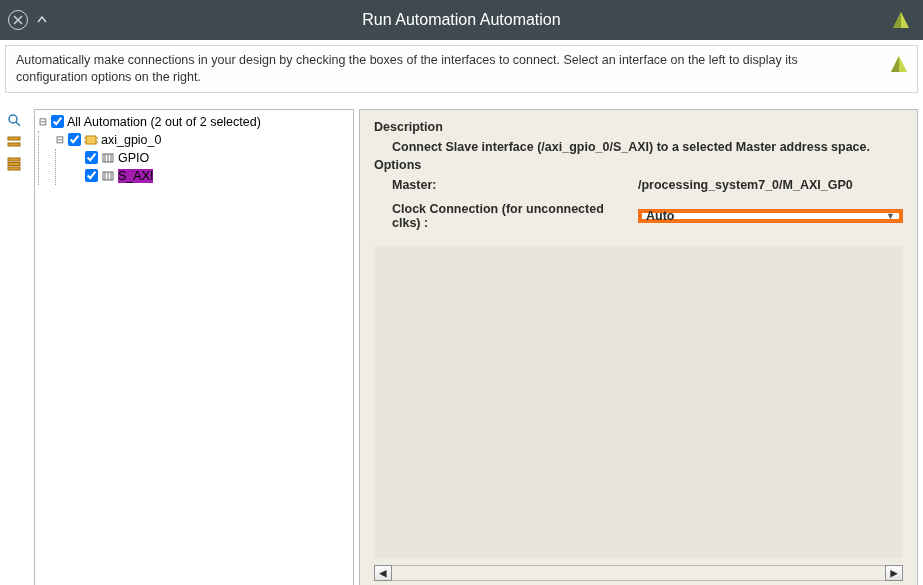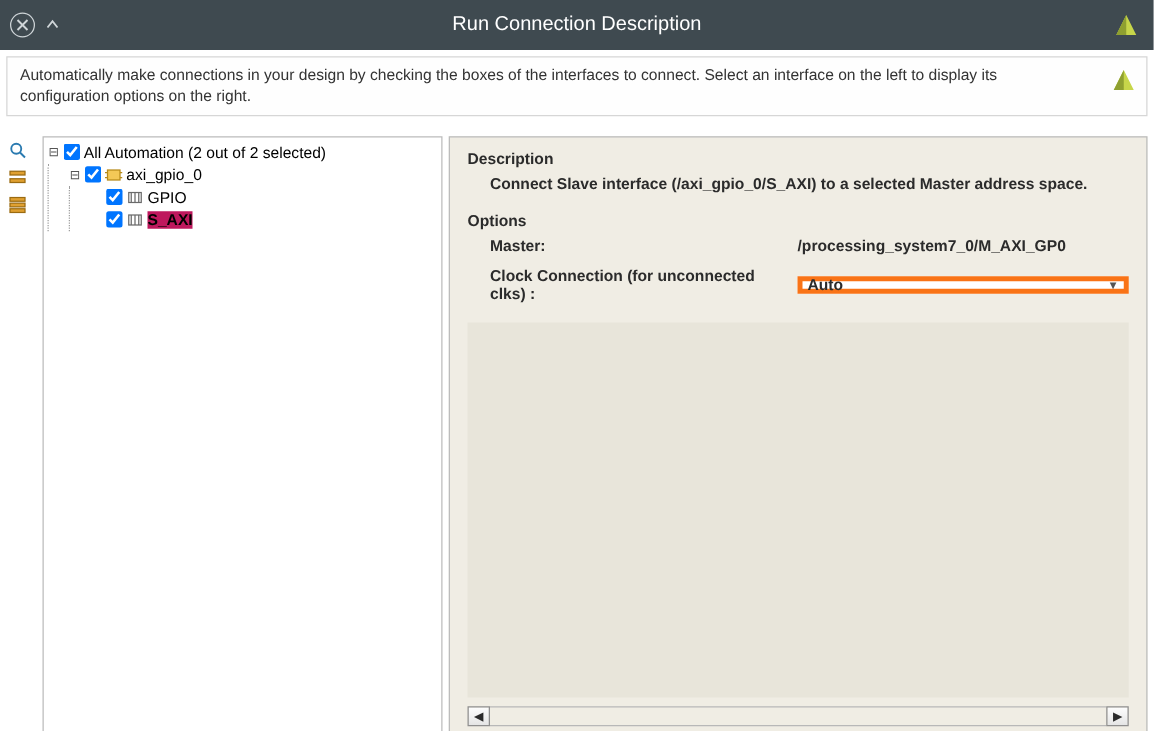--- a/index.html
+++ b/index.html
@@ -42,29 +42,29 @@
     overflow: auto; padding: 3px;
   }
   .tree ul { list-style:none; margin:0; padding-left: 16px; }
   .tree > ul { padding-left: 0; }
   .tree-row { display:flex; align-items:center; gap:3px; height:18px; white-space:nowrap; }
   .tree-row .toggle { width:10px; text-align:center; font-size:10px; color:#555; user-select:none; cursor:pointer;}
   .tree-row .spacer { width:10px; }
   .tree-row input[type=checkbox]{ width:13px; height:13px; margin:0; }
   .tree-row .iface-icon { width:14px; display:inline-flex; justify-content:center;}
   .tree-row .label {}
-  .tree-row.selected .label { background:#be185d;font-weight:bold; }
+  .tree-row.selected .label { background:#a21caf; }
   .tree-guide { border-left:1px dotted #9e9e9e; margin-left:5px; padding-left:8px;}
 
   .right-panel {
     flex:1; background:#f0ede4; border:1px solid #bcbcbc; padding:8px 14px 8px 14px;
     display:flex; flex-direction:column; font-size:12.5px; color:#2b2b2b; position:relative;font-weight:bold;
   }
   .section-title { margin: 2px 0 6px 0; }
-  .desc-text { margin: 0 0 14px 18px; }
+  .desc-text { margin: 0 0 2px 18px; }
   .options-body { margin-left:18px; }
   .opt-row { display:flex; align-items:center; margin-bottom:10px;gap:16px; }
   .opt-label { width: 230px; }
   .opt-value { flex:1; }
   .combo {
     flex:1; height:14px; background:#ffffff; border:4px solid #f97316; display:flex; align-items:center;
     padding:0 4px; font-size:12.5px; cursor:pointer; position:relative;
   }
   .combo .arrow { position:absolute; right:4px; font-size:9px; color:#555;}
   .blank-area {
@@ -96,21 +96,21 @@
           <line x1="1" y1="1" x2="9" y2="9" stroke="#cfd5d8" stroke-width="1.5"></line>
           <line x1="9" y1="1" x2="1" y2="9" stroke="#cfd5d8" stroke-width="1.5"></line>
         </svg>
     </div>
     <div class="chev">
       <svg width="12" height="12" viewBox="0 0 12 12">
           <polyline points="2,8 6,3 10,8" fill="none" stroke="#cfd5d8" stroke-width="1.5"></polyline>
         </svg>
     </div>
   </div>
-  <div class="title">Run Connection Description</div>
+  <div class="title">Run Automation Automation</div>
   <svg class="vivado-logo logo" viewBox="0 0 24 24">
     <path d="M4 20 L12 4 L20 20 Z" fill="#c7d64a"></path>
       <path d="M4 20 L12 4 L12 20 Z" fill="#8fa030"></path>
   </svg>
 </div>
 
 <div class="infobar">
   <div class="txt">Automatically make connections in your design by checking the boxes of the interfaces to connect. Select an interface on the left to display its configuration options on the right.</div>
   <svg class="vivado-logo corner-logo" viewBox="0 0 24 24" width="30" height="30">
     <path d="M4 20 L12 4 L20 20 Z" fill="#c7d64a"></path>

